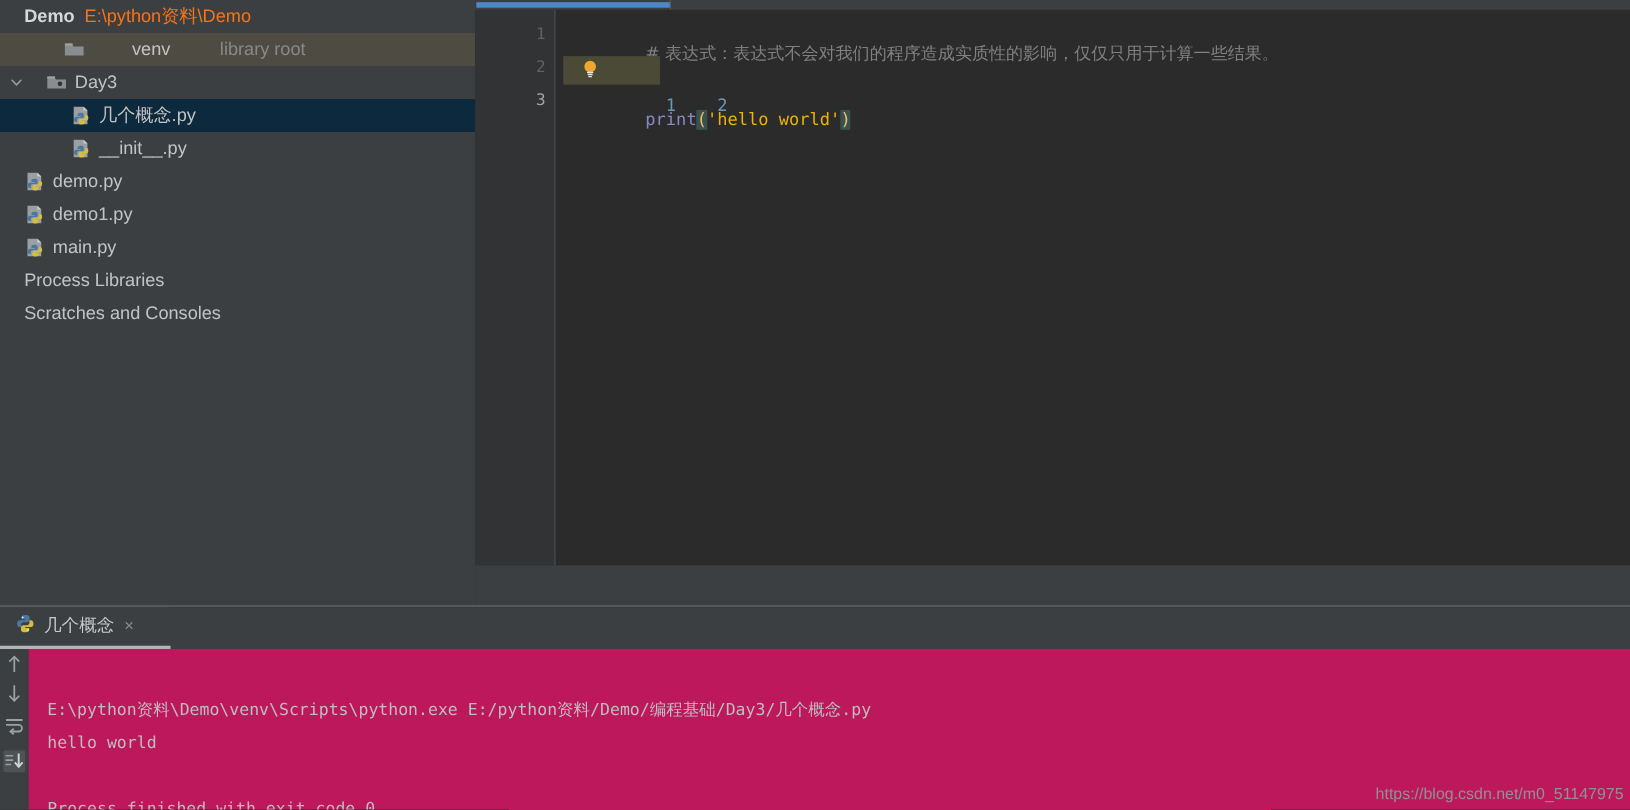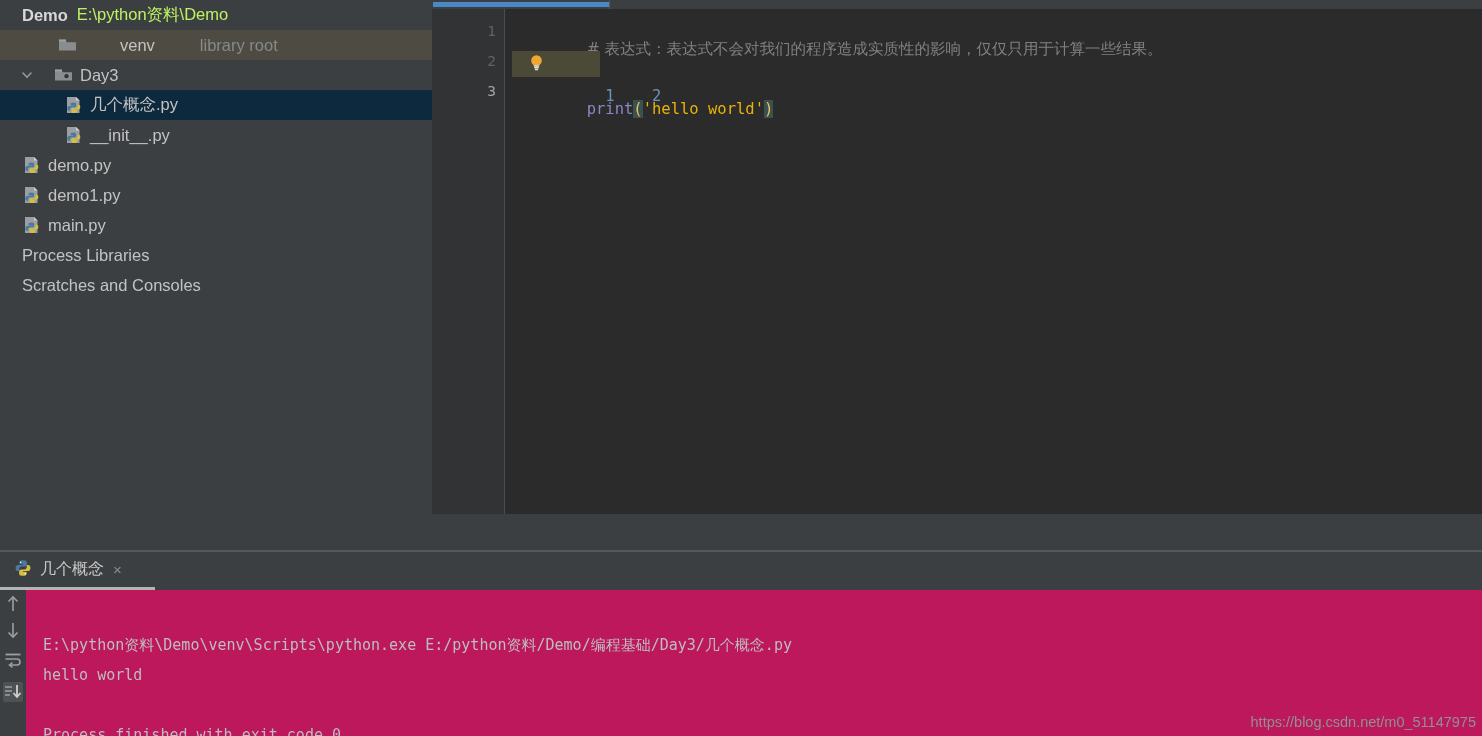--- a/index.html
+++ b/index.html
@@ -26,28 +26,28 @@
     color: #bbbbbb;
     font-size: 16.5px;
   }
   .tree-row.root-row { color: #d6d6d6; }
   .tree-row.hl-lib { background: #4e4b42; gap: 36px; }
   .tree-row.hl-sel { background: #0d293e; }
 
   .tw { width: 18px; min-width: 18px; display: flex; align-items: center; justify-content: center; }
 
   .indent-0 { padding-left: 4px; }
-  .indent-1 { padding-left: 16px; }
+  .indent-1 { padding-left: 4px; }
   .indent-3 { padding-left: 46px; }
 
   .ficon { width: 20px; min-width: 20px; height: 16px; margin-right: 6px; position: relative; display:block; }
   .pyicon { width: 20px; min-width: 20px; height: 18px; margin-right: 6px; position: relative; display:block; }
 
   .label-bold { font-weight: bold; color: #d8d8d8; }
-  .label-dim { color: #bef264; margin-left: 9px; }
+  .label-dim { color: #f97316; margin-left: 9px; }
   .label-dim2 { color: #868a8b; margin-left: 9px; }
   .plain { color: #c3c3c3; }
 
   
   .editor-pane {
     position: absolute; left: 432px; top: 0;
     width: 1050px; height: 552px;
     background: #2b2b2b;
   }
   .tabstrip {

